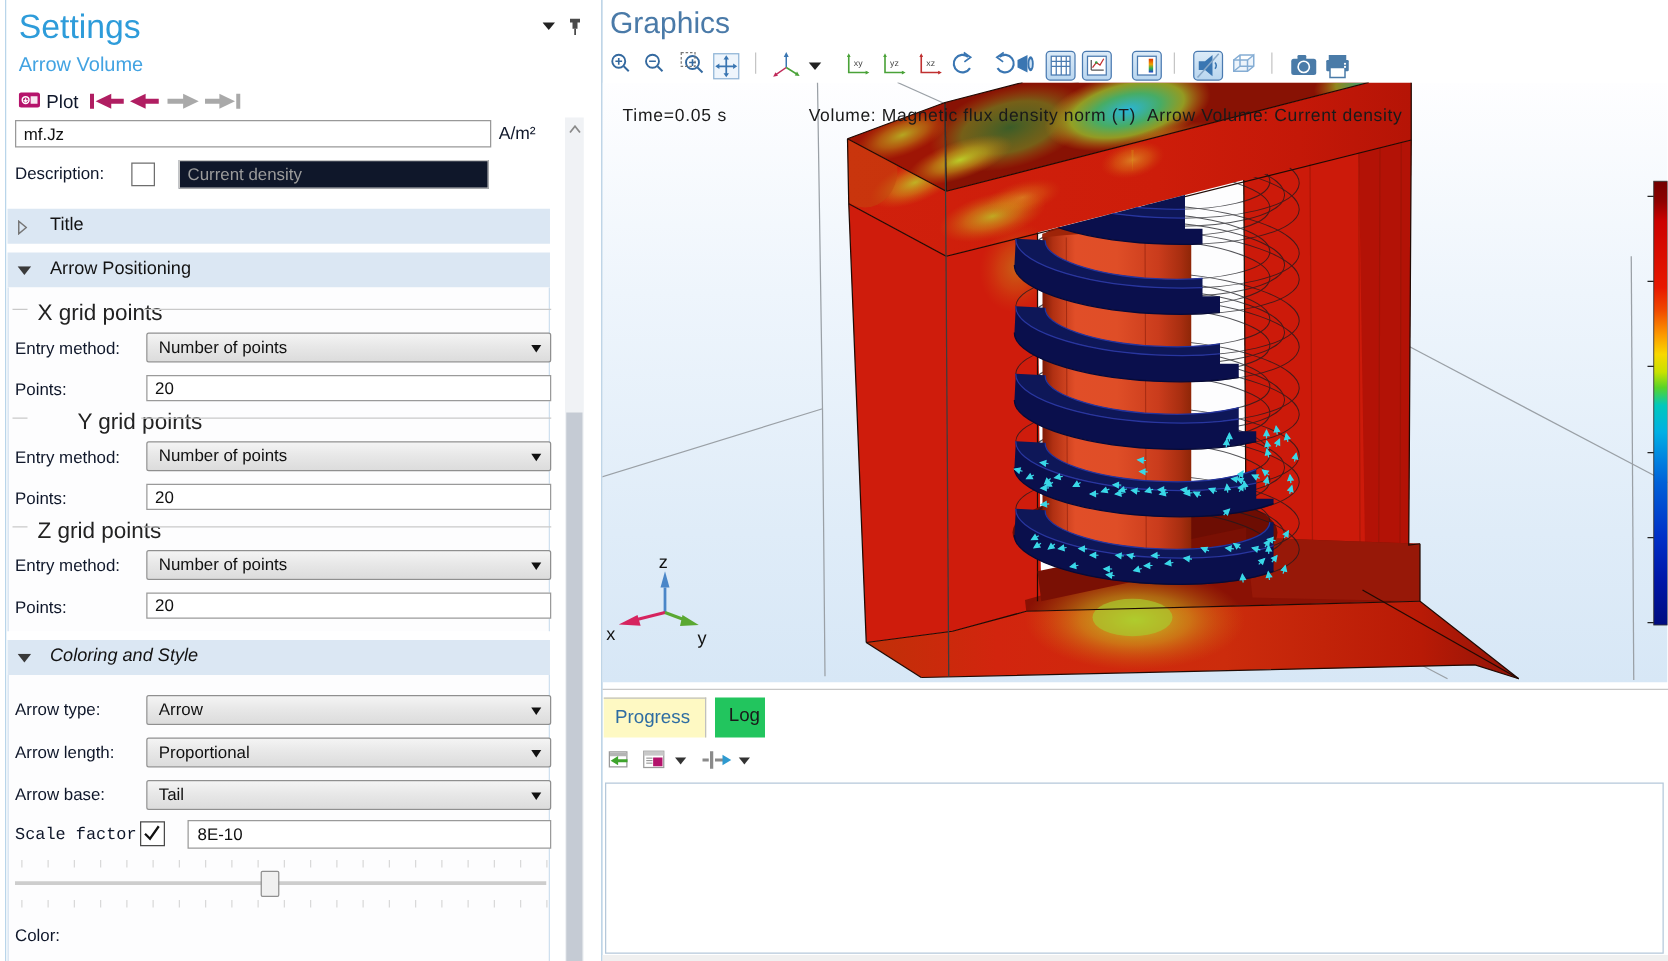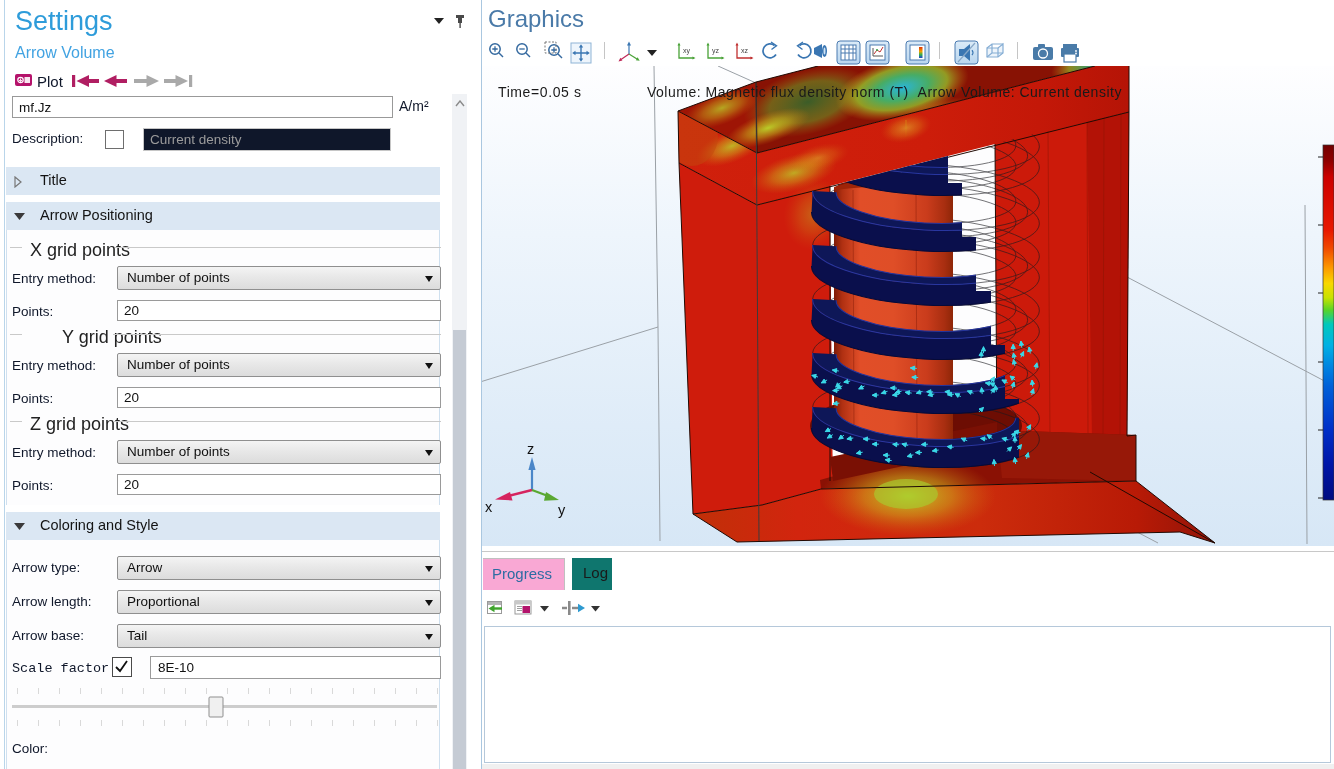--- a/index.html
+++ b/index.html
@@ -120,21 +120,21 @@
   <div class="lbl" style="left:12px;top:445px;">Entry method:</div>
   <div class="combo" style="top:440px;">
       <div class="ct">Number of points</div>
       <div class="ca"></div>
     </div>
   <div class="lbl" style="left:12px;top:478px;">Points:</div>
   <div class="tin" style="top:474px;">
       <div class="tt">20</div>
     </div>
 
-  <div class="hdr" style="top:512px;">
+  <div class="hdr" style="top:512px;font-style:italic;">
     <svg class="tri" style="top:11px;" width="11" height="8">
         <path d="M0 0 H11 L5.5 7 Z" fill="#3a3a3a"></path>
       </svg>
     <div class="txt">Coloring and Style</div>
   </div>
   <div class="abs" style="left:6px;top:540px;width:434px;height:229px;border-left:1px solid #cfe0ef;border-right:1px solid #cfe0ef;background:#fdfdfe;"></div>
   <div class="lbl" style="left:12px;top:560px;">Arrow type:</div>
   <div class="combo" style="top:556px;">
       <div class="ct">Arrow</div>
       <div class="ca"></div>
@@ -755,24 +755,24 @@
 <path d="M13,433.5 L28,426 L30.5,434.5 Z" fill="#d6245f"></path>
 <line x1="50" y1="424" x2="66" y2="430" stroke="#5aa832" stroke-width="2.4"></line>
 <path d="M77,434 L64,426 L62,434.8 Z" fill="#5aa832"></path>
 <text x="45" y="388" font-size="14.5" fill="#111">z</text>
 <text x="3" y="446" font-size="14.5" fill="#111">x</text>
 <text x="76" y="449" font-size="14.5" fill="#111">y</text>
 </g>
 </svg>
 
   <div class="abs" style="left:0;top:551px;width:853px;height:1px;background:#c8c8c8;"></div>
-  <div class="abs" style="left:1px;top:558px;width:82px;height:32px;background:#f9a8d4;border:1px solid #c0c0c0;border-bottom:none;border-left:none;">
+  <div class="abs" style="left:1px;top:558px;width:82px;height:32px;background:#fef9c3;border:1px solid #c0c0c0;border-bottom:none;border-left:none;">
     <div style="position:absolute;left:9px;top:6px;font-size:15px;color:#2d6ca2;">Progress</div>
   </div>
-  <div class="abs" style="left:90px;top:558px;width:40px;height:32px;background:#0f766e;">
+  <div class="abs" style="left:90px;top:558px;width:40px;height:32px;background:#22c55e;">
     <div style="position:absolute;left:11px;top:6px;font-size:15px;color:#1a1a1a;">Log</div>
   </div>
   <svg class="abs" style="left:0;top:598px;" width="130" height="22" viewBox="0 0 130 22">
 <g>
 <rect x="5.5" y="3.5" width="14" height="12" fill="#fff" stroke="#9a9a9a"></rect>
 <rect x="6" y="4" width="13" height="3" fill="#b4b4b4"></rect>
 <path d="M11,10.5 H20" stroke="#3fa42c" stroke-width="2.4"></path>
 <path d="M6.5,10.5 L12.5,6.8 V14.2 Z" fill="#3fa42c"></path>
 </g>
 <g>

